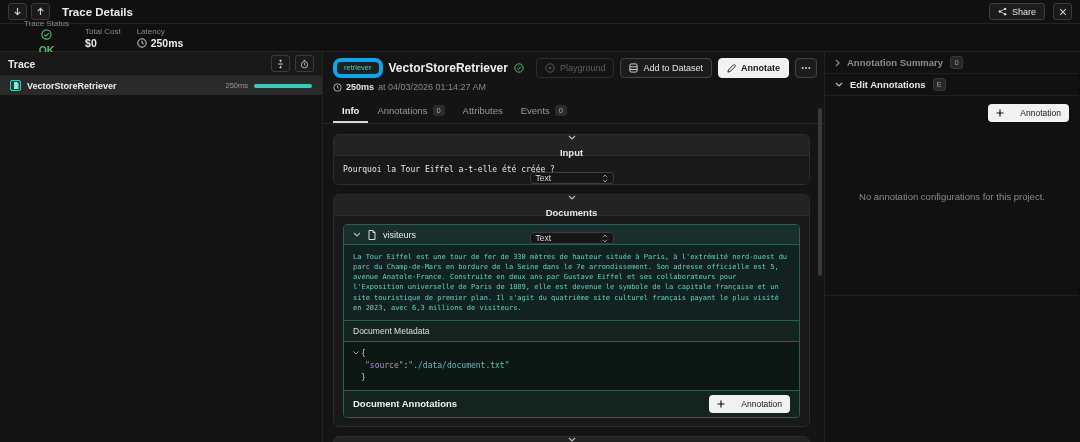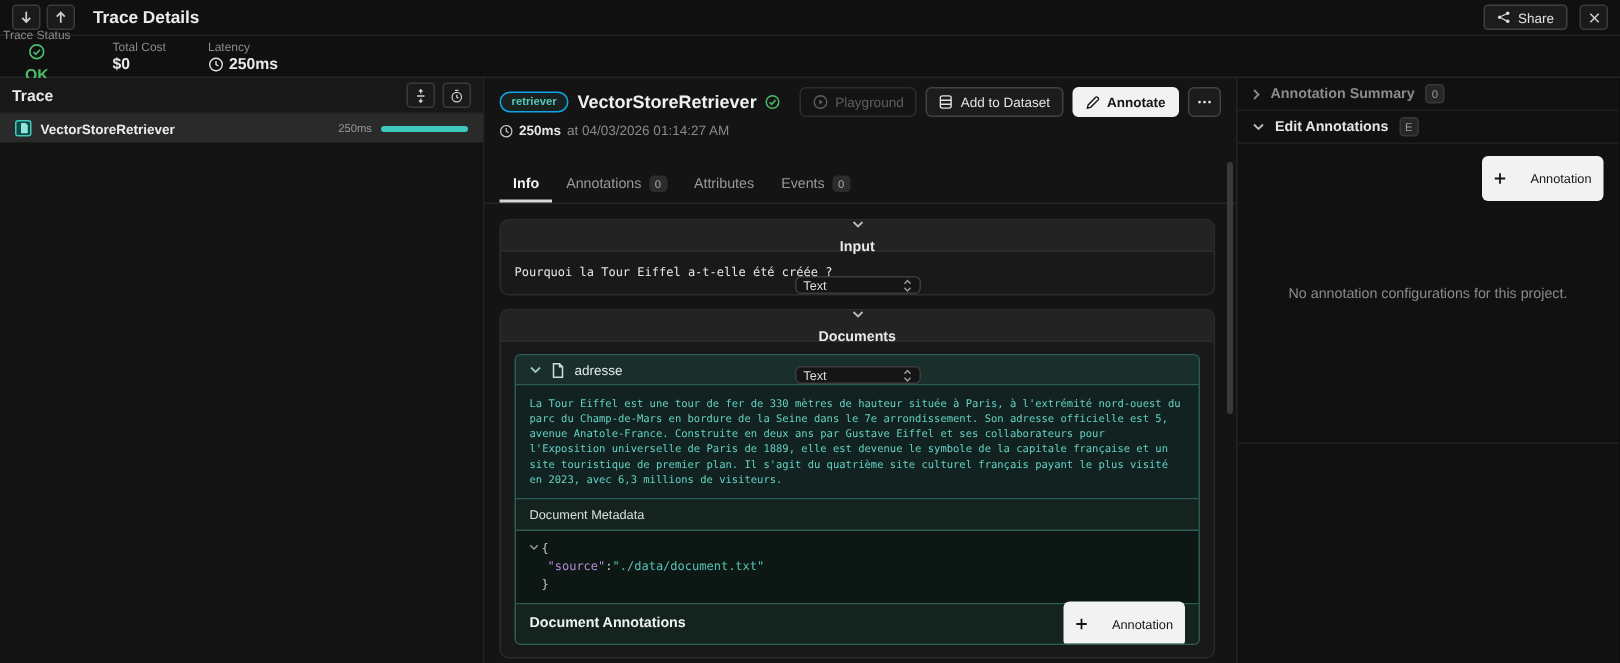--- a/index.html
+++ b/index.html
@@ -27,21 +27,21 @@
   .share-btn {
     height:17px; border:1px solid #3f3f3f; border-radius:3px; background:#1c1c1c;
     display:flex; align-items:center; gap:5px; padding:0 8px;
     font-size:9px; color:#e0e0e0; cursor:pointer; margin-right:4px;
   }
 
   
   .statusbar {
     position:absolute; left:0; top:24px; width:1080px; height:28px;
     background:#101010; border-bottom:1px solid #242424;
-    display:flex; align-items:center; gap:28px; padding:0 2px;
+    display:flex; align-items:center; gap:16px; padding:0 24px;
   }
   .stat { display:flex; flex-direction:column; justify-content:center; gap:1px; }
   .stat-label { font-size:8px; color:#8a8a8a; }
   .stat-value { font-size:10.5px; font-weight:bold; color:#eaeaea; display:flex; align-items:center; gap:4px; }
   .stat-value.ok { color:#4cbb6c;flex-direction:column; }
 
   
   .main { position:absolute; left:0; top:52px; width:1080px; height:390px; display:flex; }
 
   
@@ -61,37 +61,37 @@
   }
   .span-name { font-size:9px; font-weight:bold; color:#ececec; flex:1; }
   .span-latency { font-size:7.5px; color:#9a9a9a; }
   .span-bar { width:58px; height:4px; border-radius:2px; background:#3fc9bd; }
 
   
   .mid-panel { width:502px; flex:none; background:#141414; border-right:1px solid #242424; display:flex; flex-direction:column; position:relative; }
   .mid-header { padding:6px 10px 0 10px; }
   .mid-header-row { display:flex; align-items:center; gap:6px; }
   .kind-badge {
-    font-size:7.5px; font-weight:bold; color:#56c8b8;
-    border:1px solid #0ea5e9; background:rgba(86,200,184,0.08);
+    font-size:7.5px; font-weight:normal; color:#56c8b8;
+    border:4px solid #0ea5e9; background:rgba(86,200,184,0.08);
     border-radius:8px; padding:1px 7px 2px 7px;text-align:right;
   }
   .span-title { font-size:12px; font-weight:bold; color:#f0f0f0; }
   .btn {
     height:20px; border-radius:4px; display:flex; align-items:center; gap:5px;
     padding:0 8px; font-size:9px; cursor:pointer; flex:none;
   }
   .btn-disabled { border:1px solid #2d2d2d; color:#5f5f5f; background:transparent; }
   .btn-dark { border:1px solid #424242; color:#e4e4e4; background:#1c1c1c; }
   .btn-light { background:#f2f2f2; color:#141414; border:1px solid #f2f2f2; font-weight:bold; }
   .btn-more { width:22px; justify-content:center; padding:0; border:1px solid #424242; background:#1c1c1c; color:#e4e4e4; }
   .time-row { display:flex; align-items:center; gap:4px; margin-top:4px; }
   .time-latency { font-size:9px; font-weight:bold; color:#e6e6e6; }
   .time-stamp { font-size:9px; color:#8a8a8a; }
-  .tabs { display:flex; padding:0 10px; border-bottom:1px solid #262626; margin-top:21px; }
+  .tabs { display:flex; padding:0 10px; border-bottom:1px solid #262626; margin-top:9px; }
   .tab { padding:4px 9px 5px 9px; font-size:9.5px; color:#9a9a9a; display:flex; align-items:center; gap:5px; cursor:pointer; border-bottom:2px solid transparent; }
   .tab.active { color:#f2f2f2; font-weight:bold; border-bottom:2px solid #d8d8d8; }
   .tab-badge {
     background:#2c2c2c; border-radius:3px; font-size:7.5px; color:#a8a8a8;
     min-width:12px; height:11px; line-height:11px; text-align:center; padding:0 3px;
   }
   .mid-content { flex:1; padding:10px 14px 10px 10px; overflow:hidden; }
 
   .card { border:1px solid #2c2c2c; border-radius:6px; margin-bottom:9px; overflow:hidden; background:#191919; }
   .card-header {
@@ -113,21 +113,21 @@
   .doc-label { font-size:9px; color:#e2ecea; }
   .doc-content {
     padding:7px 9px; font-size:7px; line-height:1.45; color:#63d0c2;
     border-bottom:1px solid #2c5c54; background:#122220;
   }
   .doc-meta-label { padding:5px 9px; font-size:8.5px; color:#d6e0de; border-bottom:1px solid #2c5c54; background:#15231f; }
   .doc-json { padding:6px 9px; background:#0d1815; font-size:8px; line-height:1.5; border-bottom:1px solid #2c5c54; }
   .doc-annotations { display:flex; align-items:center; padding:4px 9px; background:#15231f; height:26px; }
   .doc-ann-label { font-size:9.5px; font-weight:bold; color:#eef4f2; }
   .btn-annotation {
-    background:#f2f2f2; color:#141414; border-radius:4px; height:30px;
+    background:#f2f2f2; color:#141414; border-radius:4px; height:18px;
     display:flex; align-items:center; gap:16px; padding:0 8px; font-size:8.5px; cursor:pointer; flex:none;
   }
   .json-plain { color:#c8c8c8; }
   .json-key { color:#b48bd8; }
   .json-str { color:#56c2b4; }
   .code-line { display:flex; }
   .code-ind { padding-left:12px; }
   .fold { display:inline-flex; width:8px; }
 
   
@@ -383,21 +383,21 @@
                 <svg width="8" height="5" viewBox="0 0 8 5">
                     <path d="M1 1l3 3 3-3" stroke="#9fc4bd" stroke-width="1.2" fill="none"></path>
                   </svg>
               </span>
               <span>
                 <svg width="8" height="10" viewBox="0 0 8 10">
                     <path d="M1 .5h4L7 2.5v7H1z" stroke="#cfe0dc" stroke-width="1" fill="none"></path>
                     <path d="M5 .5v2h2" stroke="#cfe0dc" stroke-width="1" fill="none"></path>
                   </svg>
               </span>
-              <span class="doc-label">adresse</span>
+              <span class="doc-label">visiteurs</span>
             </div>
             <div class="doc-content mono">La Tour Eiffel est une tour de fer de 330 mètres de hauteur située à Paris, à l'extrémité nord-ouest du parc du Champ-de-Mars en bordure de la Seine dans le 7e arrondissement. Son adresse officielle est 5, avenue Anatole-France. Construite en deux ans par Gustave Eiffel et ses collaborateurs pour l'Exposition universelle de Paris de 1889, elle est devenue le symbole de la capitale française et un site touristique de premier plan. Il s'agit du quatrième site culturel français payant le plus visité en 2023, avec 6,3 millions de visiteurs.</div>
             <div class="doc-meta-label">Document Metadata</div>
             <div class="doc-json mono">
               <div class="code-line">
                 <span class="fold">
                   <svg width="6" height="4" viewBox="0 0 6 4" style="margin-top:3px">
                       <path d="M0.5 0.5L3 3l2.5-2.5" stroke="#9a9a9a" stroke-width="1" fill="none"></path>
                     </svg>
                 </span>

